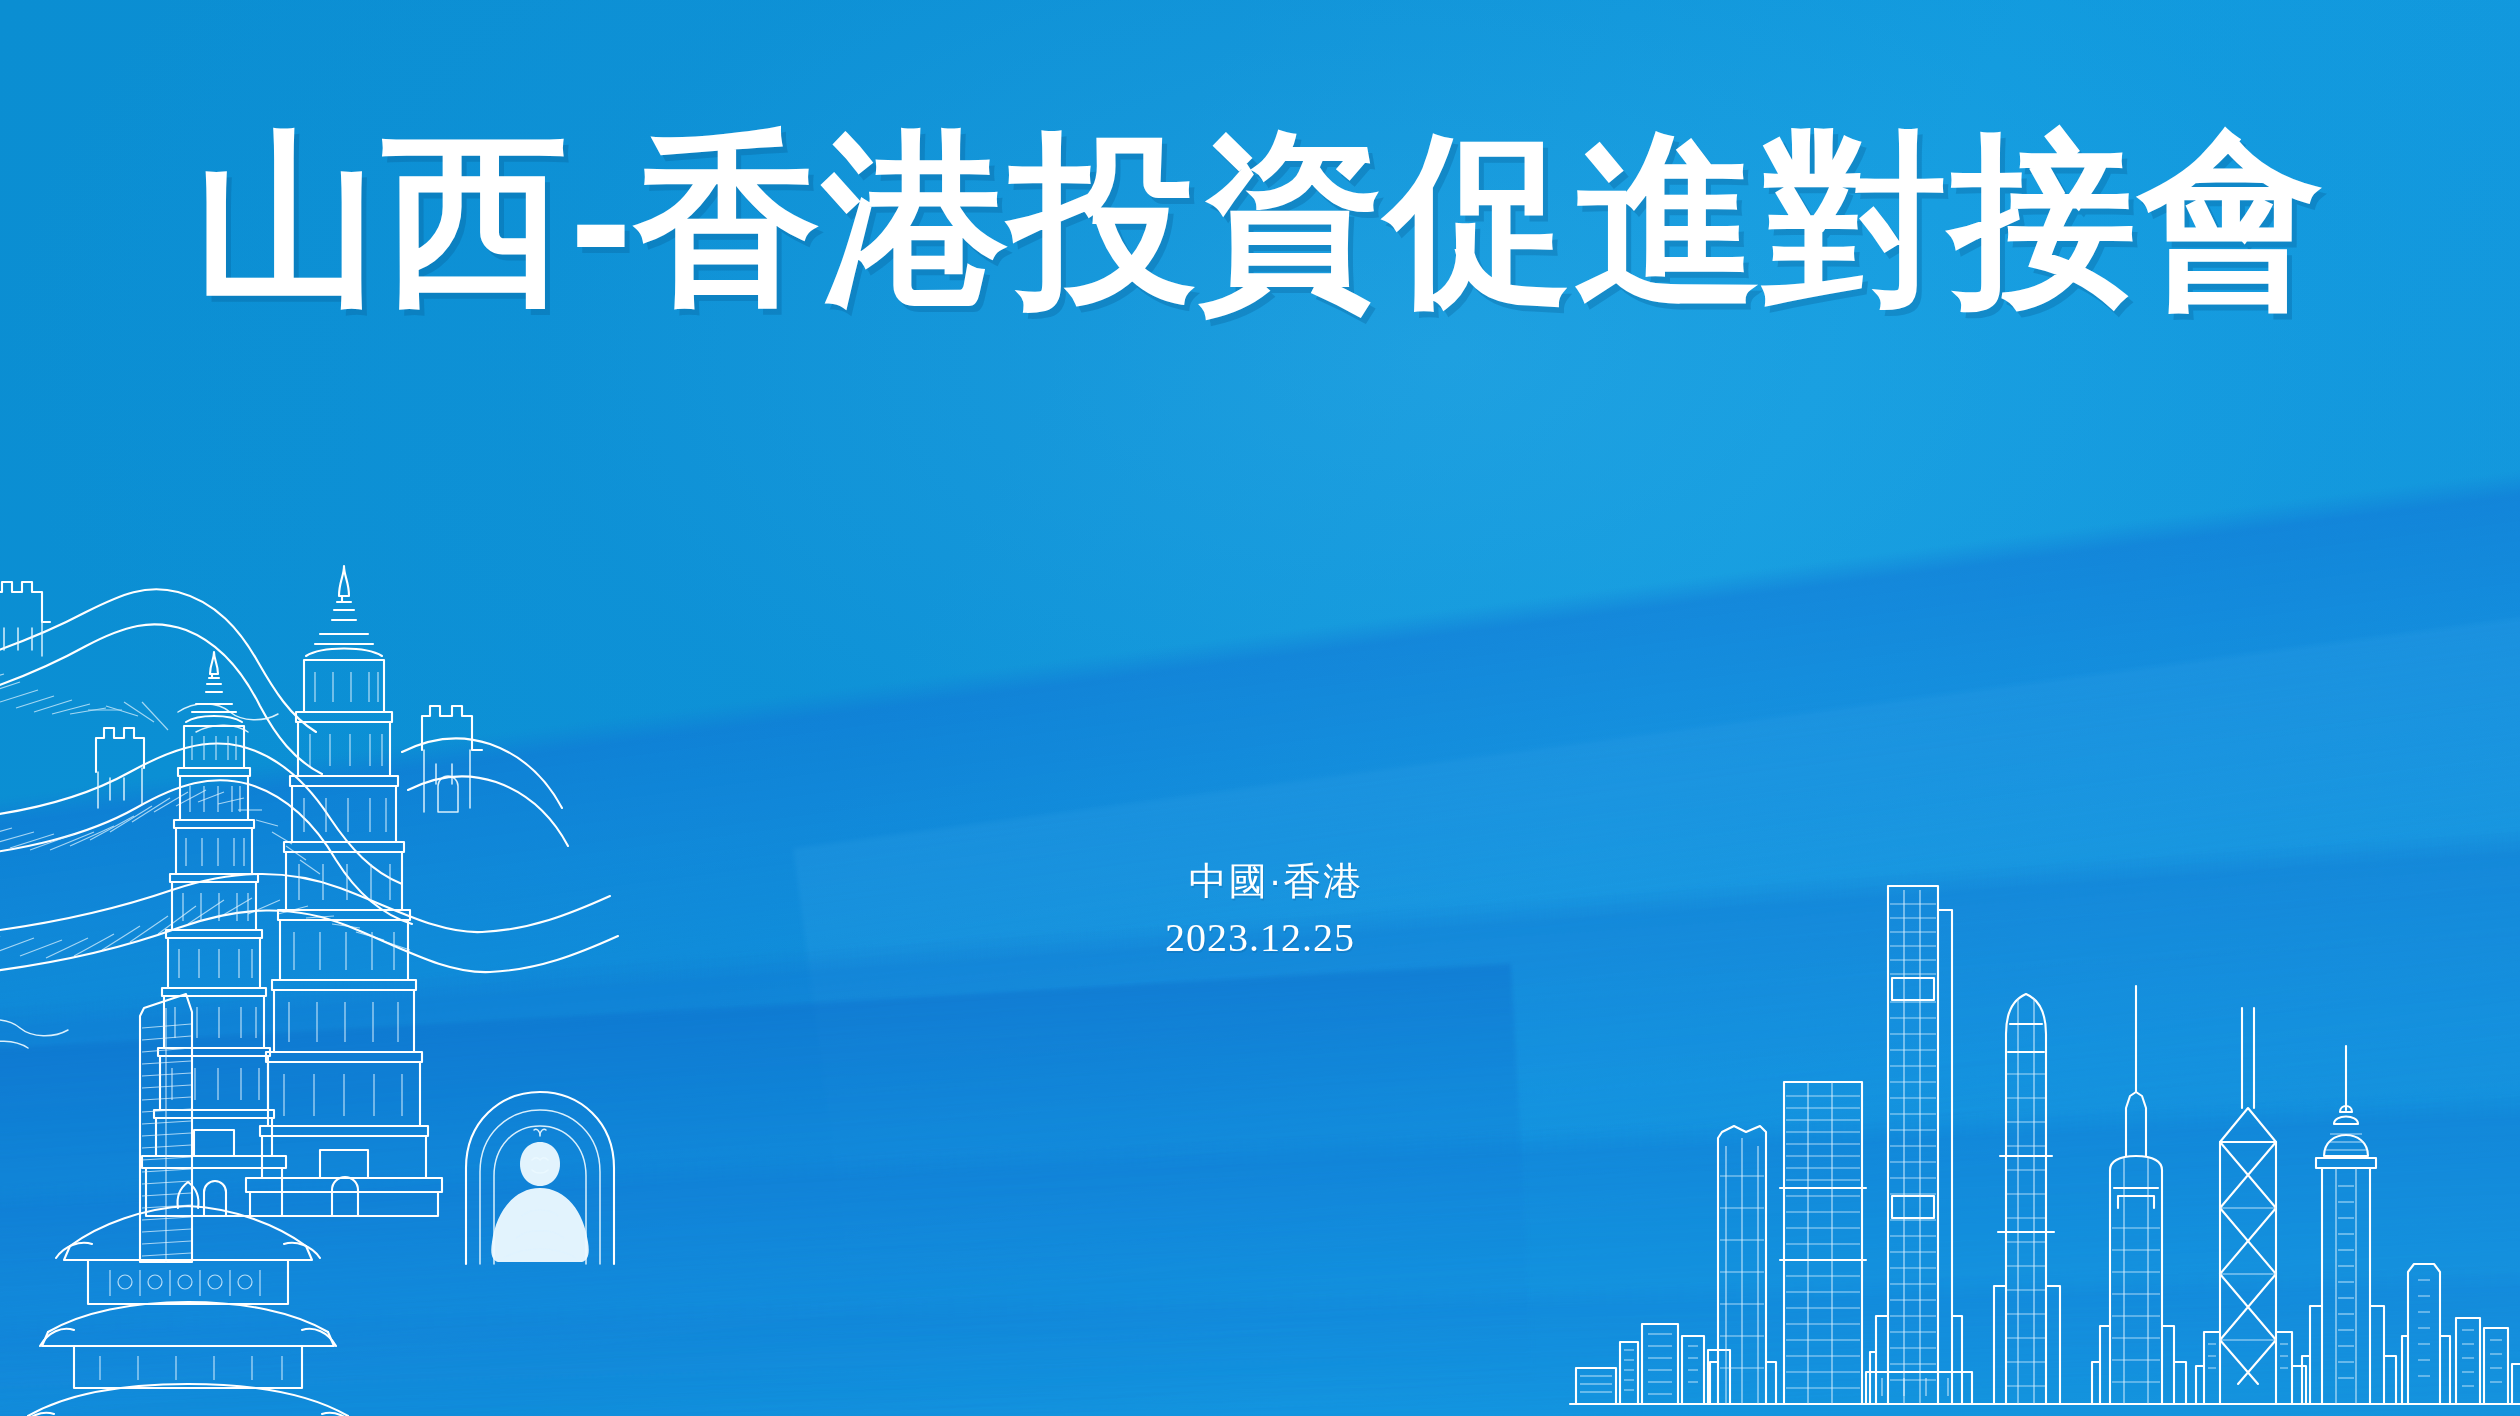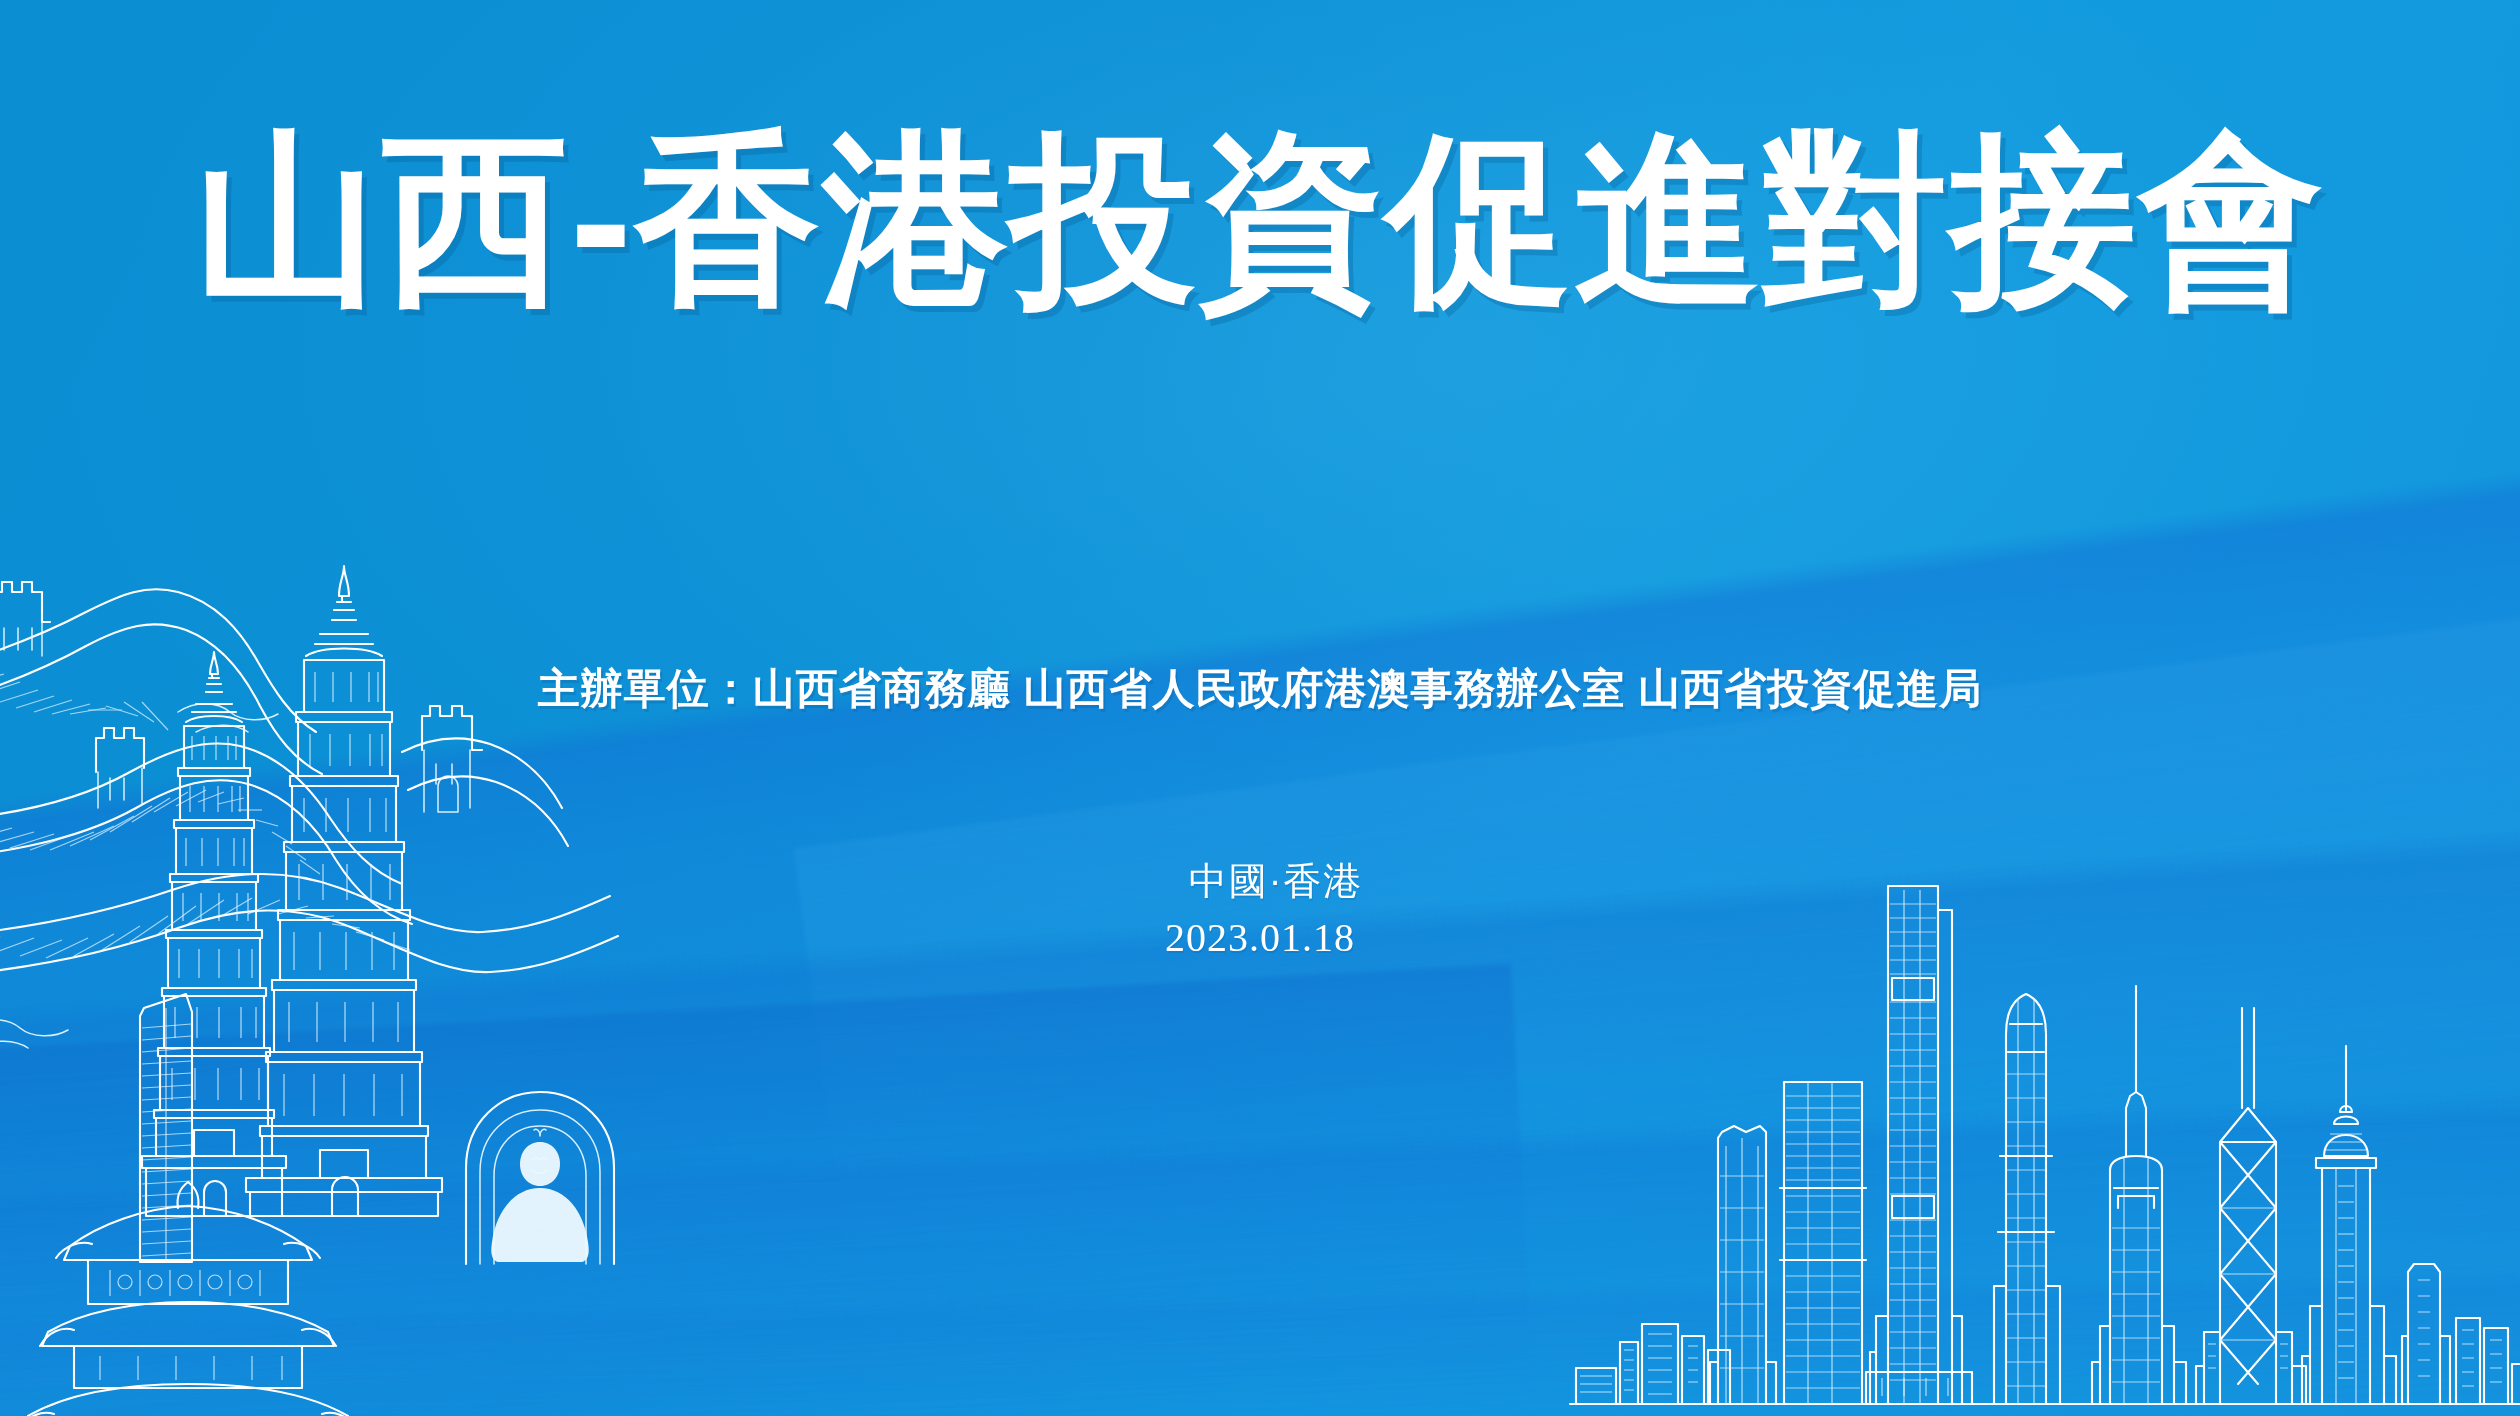--- a/index.html
+++ b/index.html
@@ -671,20 +671,19 @@
         <path class="ln" d="M914 548 L 914 472 L 938 472 L 938 548"></path>
         <path class="ln-s" d="M920 484 L 932 484 M 920 498 L 932 498 M 920 512 L 932 512 M 920 526 L 932 526"></path>
         <path class="ln" d="M942 548 L 942 508 L 950 508"></path>
       </g>
     </svg>
   </div>
 
   <div class="content">
     <div class="title">山西-香港投資促進對接會</div>
 
-    <div class="subtitle">主辦單位：山西省商務廳  山西省人民政府港澳事務辦公室  山西省投資促進局</div>
 
     <div class="place">中國·香港</div>
 
-    <div class="date">2023.01.18</div>
+    <div class="date">2023.12.25</div>
   </div>
 
 </div>
 
 </body></html>

